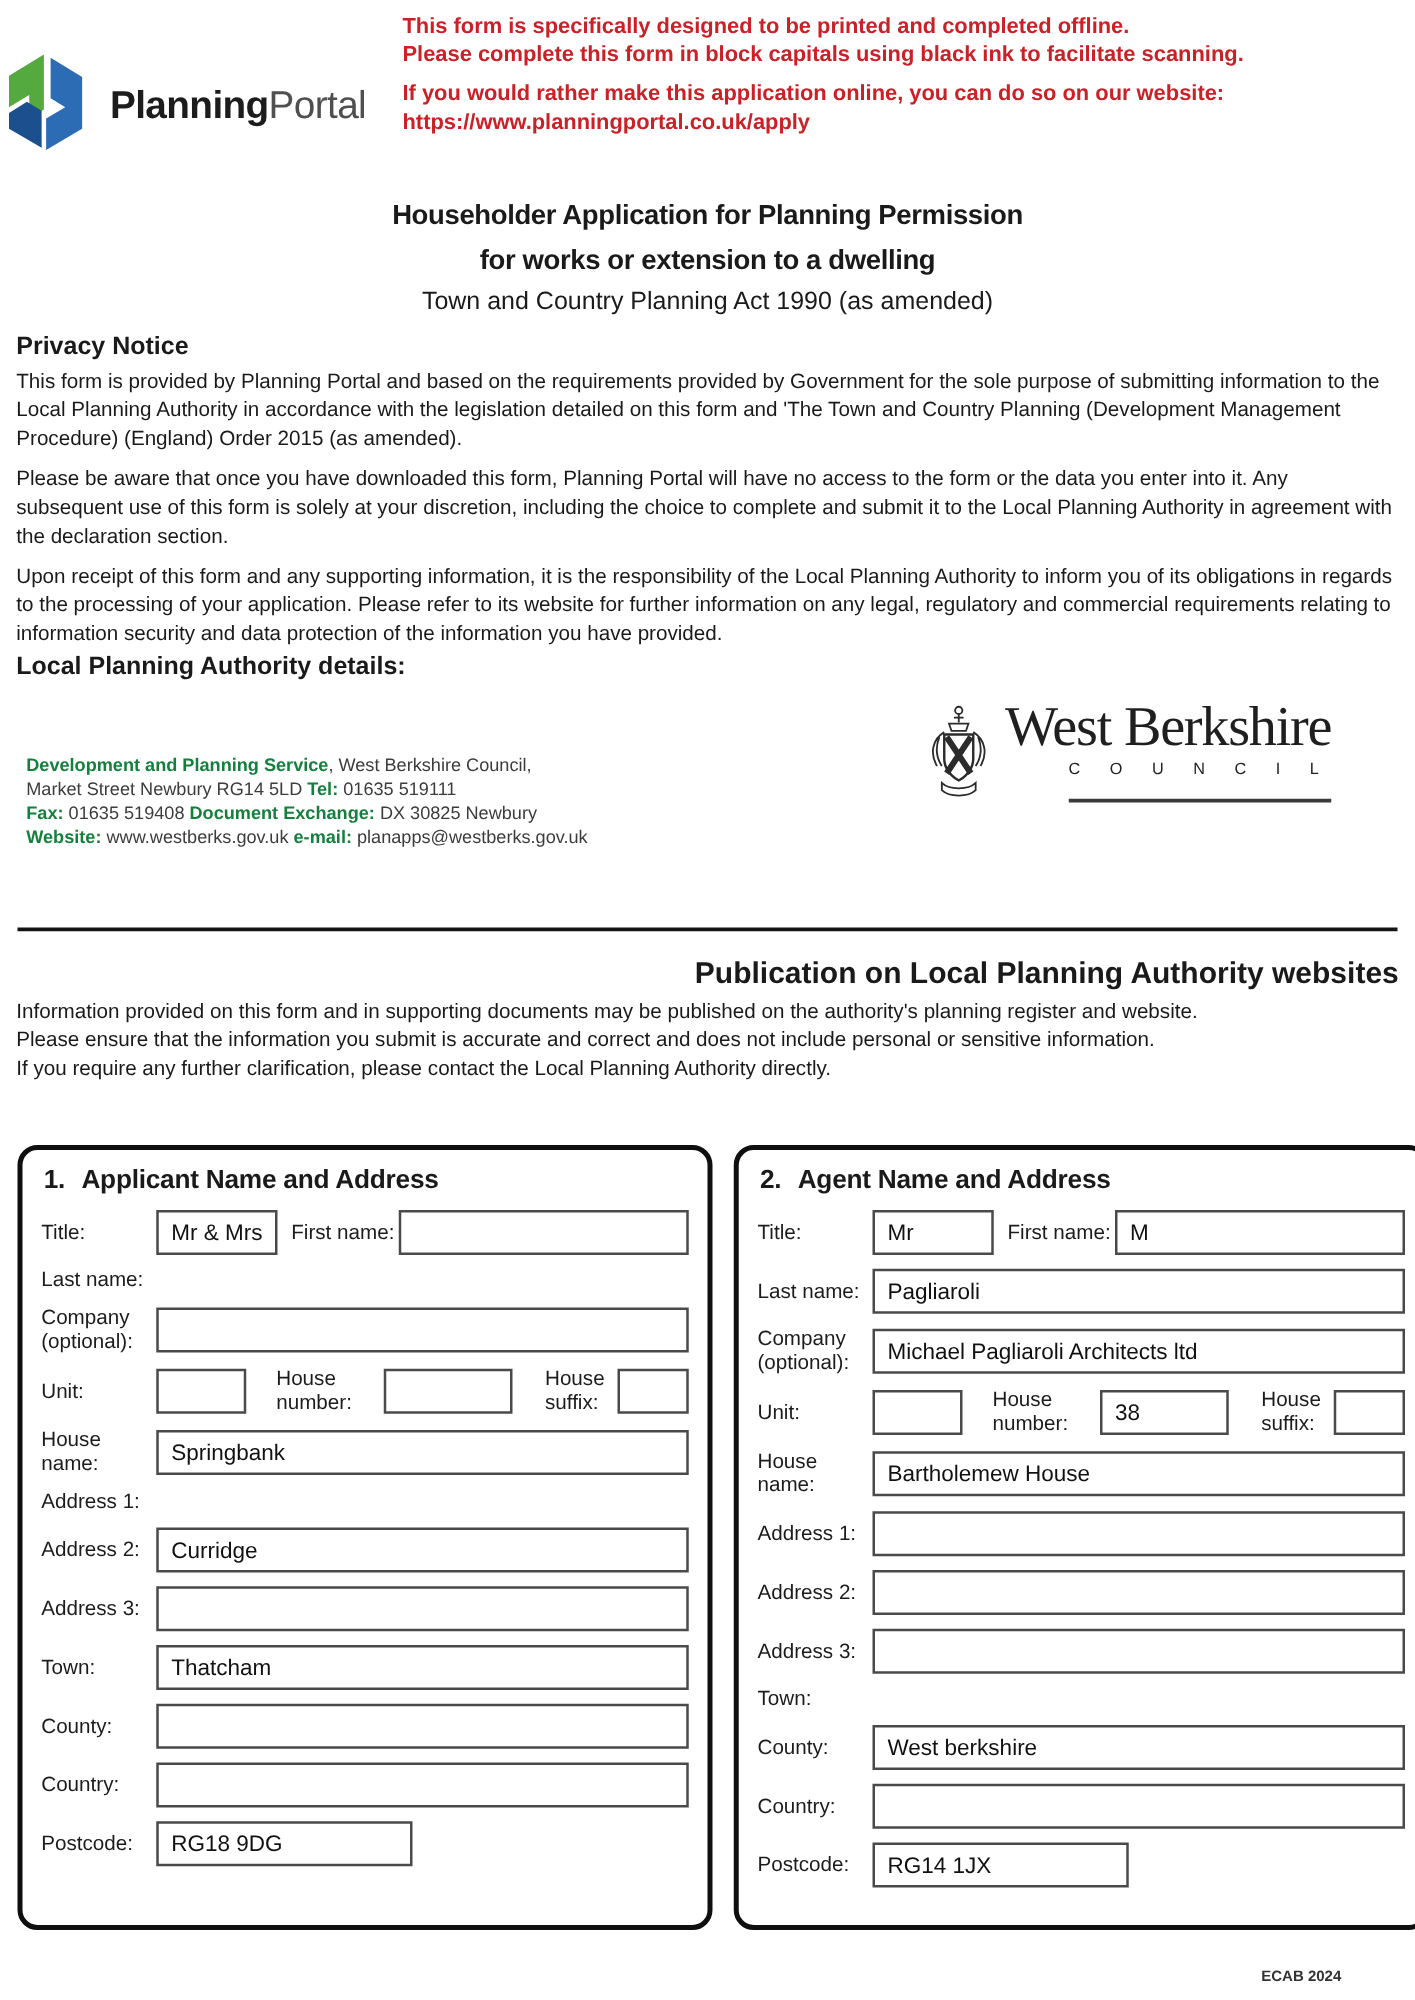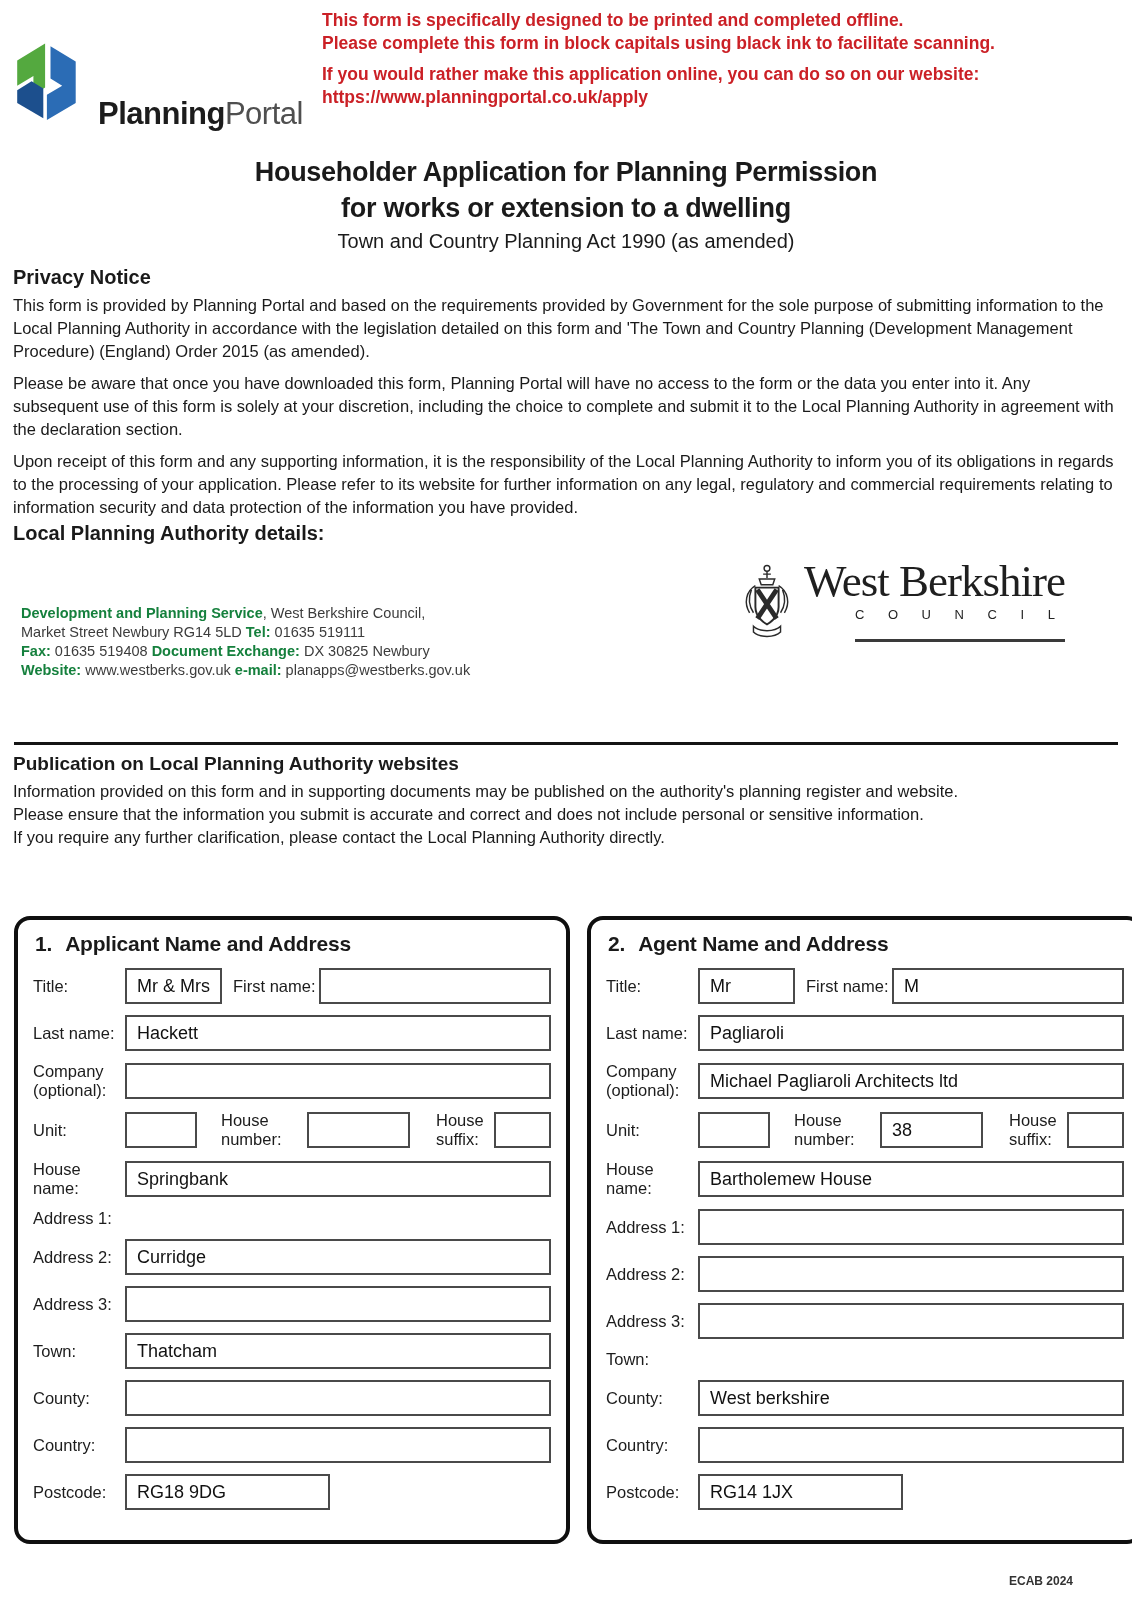--- a/index.html
+++ b/index.html
@@ -10,33 +10,33 @@
     --ink:#1a1a1a;
   }
   html,body{margin:0;padding:0;background:#ffffff;}
   body{
     width:1132px;height:1600px;position:relative;
     font-family:"Liberation Sans",sans-serif;color:var(--ink);
   }
   .page{position:relative;width:1132px;height:1600px;overflow:hidden;background:#fff;}
 
   
-  .logo{position:absolute;left:10px;top:36px;display:flex;align-items:flex-end;gap:16px;}
+  .logo{position:absolute;left:0;top:36px;display:flex;align-items:center;gap:16px;}
   .logo-mark{width:72px;height:96px;}
   .logo-text{font-size:31px;letter-spacing:-0.5px;white-space:nowrap;}
   .brand-bold{font-weight:700;color:#1c1c1c;}
   .brand-light{font-weight:400;color:#4f4f4f;}
 
   .notices{position:absolute;left:322px;top:9px;width:800px;color:var(--notice-red);
     font-weight:700;font-size:17.5px;line-height:23px;}
   .notices p{margin:0 0 8px 0;}
 
   
   .title-block{position:absolute;top:154px;left:0;width:100%;text-align:center;}
-  .title-line{font-size:27px;font-weight:700;line-height:36px;letter-spacing:-0.3px;}
+  .title-line{font-size:22px;font-weight:700;line-height:36px;letter-spacing:-0.3px;}
   .title-act{font-size:20px;font-weight:400;margin-top:4px;}
 
   
   .privacy{position:absolute;top:266px;left:13px;width:1106px;}
   .privacy h3{font-size:20px;margin:0 0 5px 0;}
   .privacy p{font-size:16.5px;line-height:23px;margin:0 0 9px 0;}
 
   
   .lpa-heading{position:absolute;top:522px;left:13px;font-size:20px;font-weight:700;}
   .lpa-details{position:absolute;top:604px;left:21px;font-size:14.5px;line-height:19px;color:#3c3c3c;}
@@ -45,21 +45,21 @@
   .wb-logo{position:absolute;top:558px;left:738px;display:flex;align-items:flex-start;gap:8px;}
   .wb-crest{width:58px;height:88px;margin-top:4px;}
   .wb-text{display:flex;flex-direction:column;align-items:flex-end;}
   .wb-name{font-family:"Liberation Serif",serif;font-size:45px;line-height:46px;color:#1f1f1f;letter-spacing:-1px;white-space:nowrap;}
   .wb-council{font-size:13px;letter-spacing:10px;color:#232323;padding:2px 0 17px 0;border-bottom:3px solid #3a3a3a;margin-top:1px;white-space:nowrap;}
 
   .hrule{position:absolute;top:742px;left:14px;width:1104px;height:3px;background:#141414;}
 
   
   .publication{position:absolute;top:753px;left:13px;width:1106px;}
-  .publication h3{font-size:19px;margin:0 0 5px 0;}
+  .publication h3{font-size:24px;margin:12px 0 5px 0;text-align:right;}
   .publication p{font-size:16.5px;line-height:23px;margin:0;}
 
   
   .forms{position:absolute;top:916px;left:14px;width:1104px;display:flex;gap:17px;}
   .form-box{flex:1;box-sizing:border-box;height:628px;border:4px solid #0f0f0f;border-radius:16px;
     padding:10px 15px 14px 15px;background:#fff;}
   .sec-head{display:flex;gap:13px;font-size:21px;font-weight:700;margin:2px 0 12px 2px;letter-spacing:-0.2px;}
   .row{display:flex;align-items:center;margin-bottom:11px;}
   .lbl{flex:0 0 92px;font-size:16.5px;line-height:19px;color:#1c1c1c;}
   .lbl-mid{font-size:16.5px;line-height:19px;color:#1c1c1c;}
@@ -163,23 +163,20 @@
             <span class="val">Mr &amp; Mrs</span>
           </div>
         <span class="lbl-mid lbl-first">First name:</span>
         <div class="field grow">
             <span class="val"></span>
           </div>
       </div>
 
       <div class="row">
         <span class="lbl">Last name:</span>
-        <div class="field grow">
-            <span class="val">Hackett</span>
-          </div>
       </div>
 
       <div class="row">
         <span class="lbl"><span>Company</span><br><span>(optional):</span></span>
         <div class="field grow">
             <span class="val"></span>
           </div>
       </div>
 
       <div class="row">

